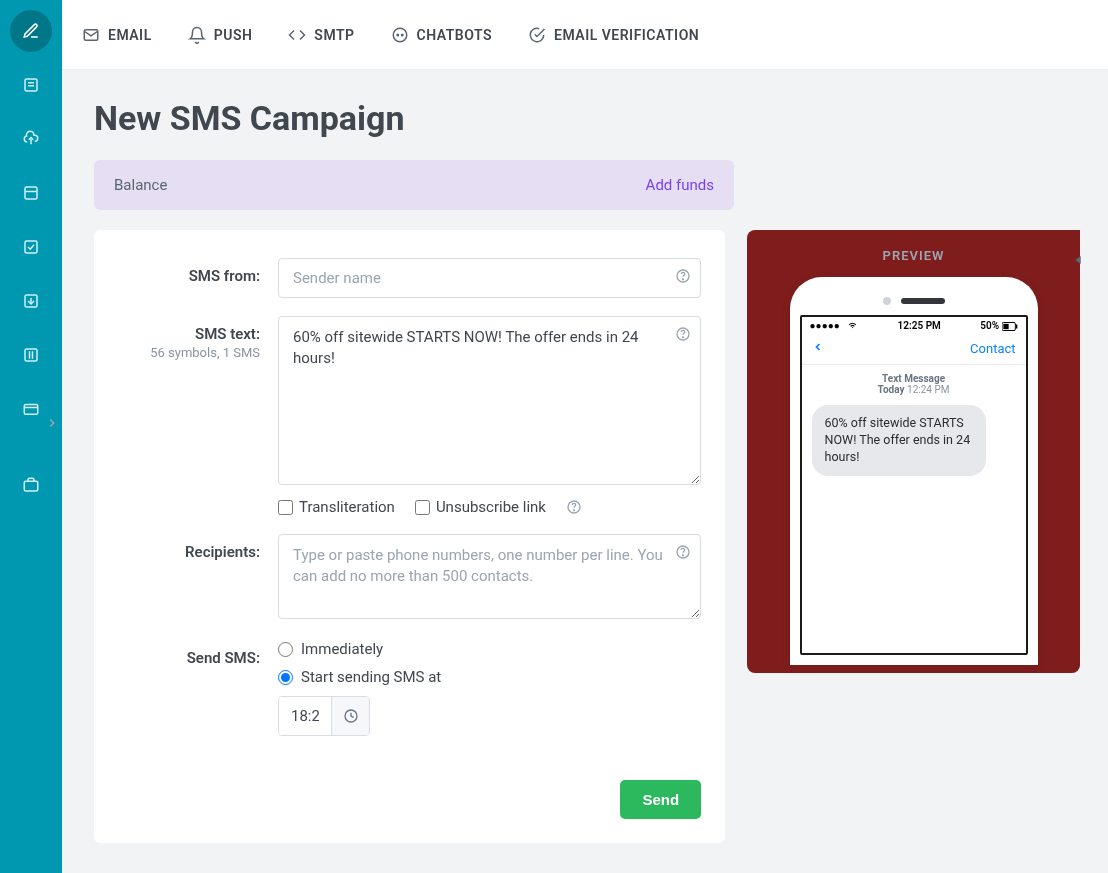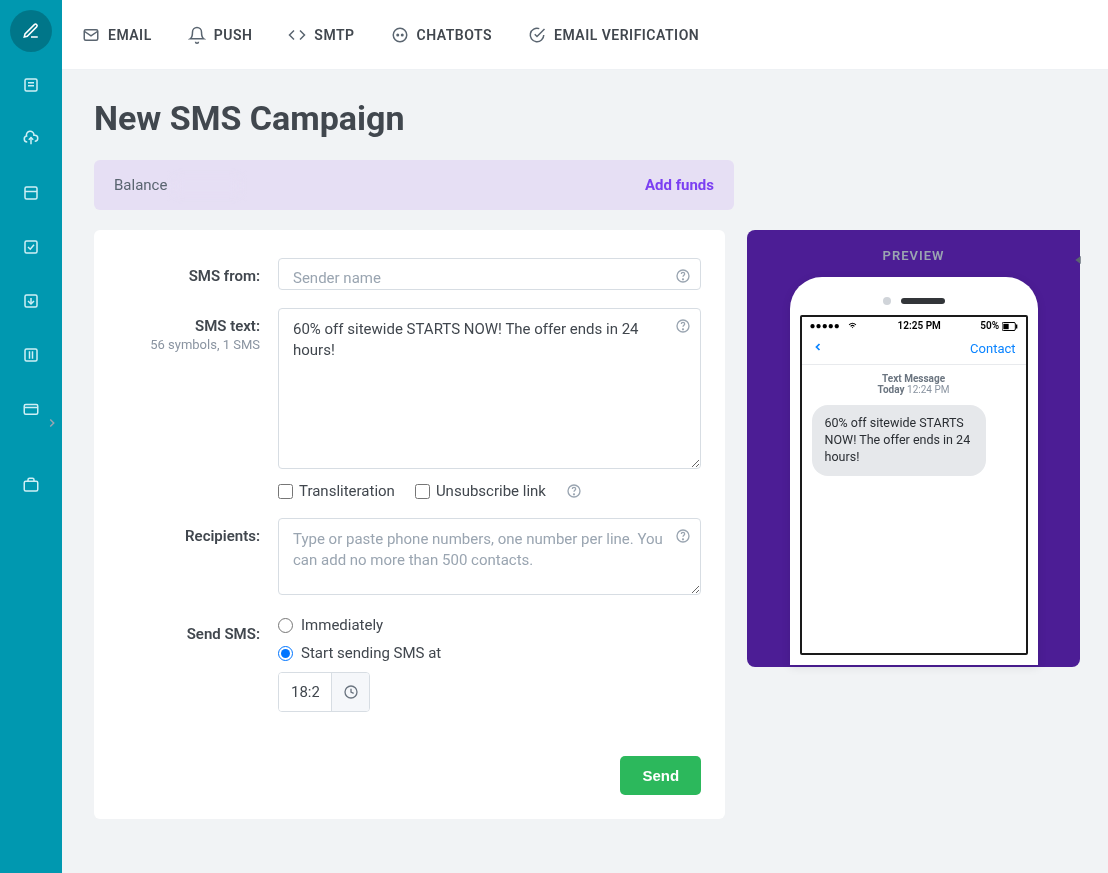--- a/index.html
+++ b/index.html
@@ -96,21 +96,21 @@
   display: inline-block;
   width: 64px;
   height: 16px;
   background: #e6dff4;
   filter: blur(4px);
   margin-left: 4px;
   vertical-align: middle;
 }
 .add-funds {
   color: #7b3ff2;
-  font-weight: 700;
+  font-weight: 400;
   font-size: 15px;
   cursor: pointer;
 }
 .content-row { display: flex; gap: 22px; align-items: flex-start; }
 .form-card {
   width: 640px;
   background: #fff;
   border-radius: 6px;
   padding: 28px 24px 24px 24px;
 }
@@ -133,21 +133,21 @@
   font-size: 13px;
   color: #8a94a1;
   display: block;
   margin-top: 2px;
 }
 .form-control-area { flex: 1; position: relative; }
 .input-text, .input-textarea, .input-select {
   width: 100%;
   border: 1px solid #d7dde3;
   border-radius: 4px;
-  padding: 10px 36px 2px 14px;
+  padding: 10px 36px 10px 14px;
   font-size: 15px;
   font-family: inherit;
   color: #41474e;
   background: #fff;
 }
 .input-text::placeholder, .input-textarea::placeholder { color: #9aa5b1; }
 .input-textarea { resize: both; line-height: 1.4; }
 .help-icon {
   position: absolute;
   right: 10px;
@@ -226,24 +226,24 @@
   border-radius: 5px;
   padding: 11px 22px;
   font-size: 15px;
   font-weight: 600;
   cursor: pointer;
   float: right;
   margin-top: 26px;
 }
 .preview-panel {
   width: 338px;
-  background: #4c1d95;
+  background: #7f1d1d;
   border-radius: 8px 0 8px 8px;
   position: relative;
-  padding-bottom: 2px;
+  padding-bottom: 8px;
 }
 .preview-header {
   text-align: center;
   padding: 18px 0 14px 0;
   color: #9aa5b1;
   font-weight: 600;
   letter-spacing: 1px;
   font-size: 13px;
   position: relative;
 }

